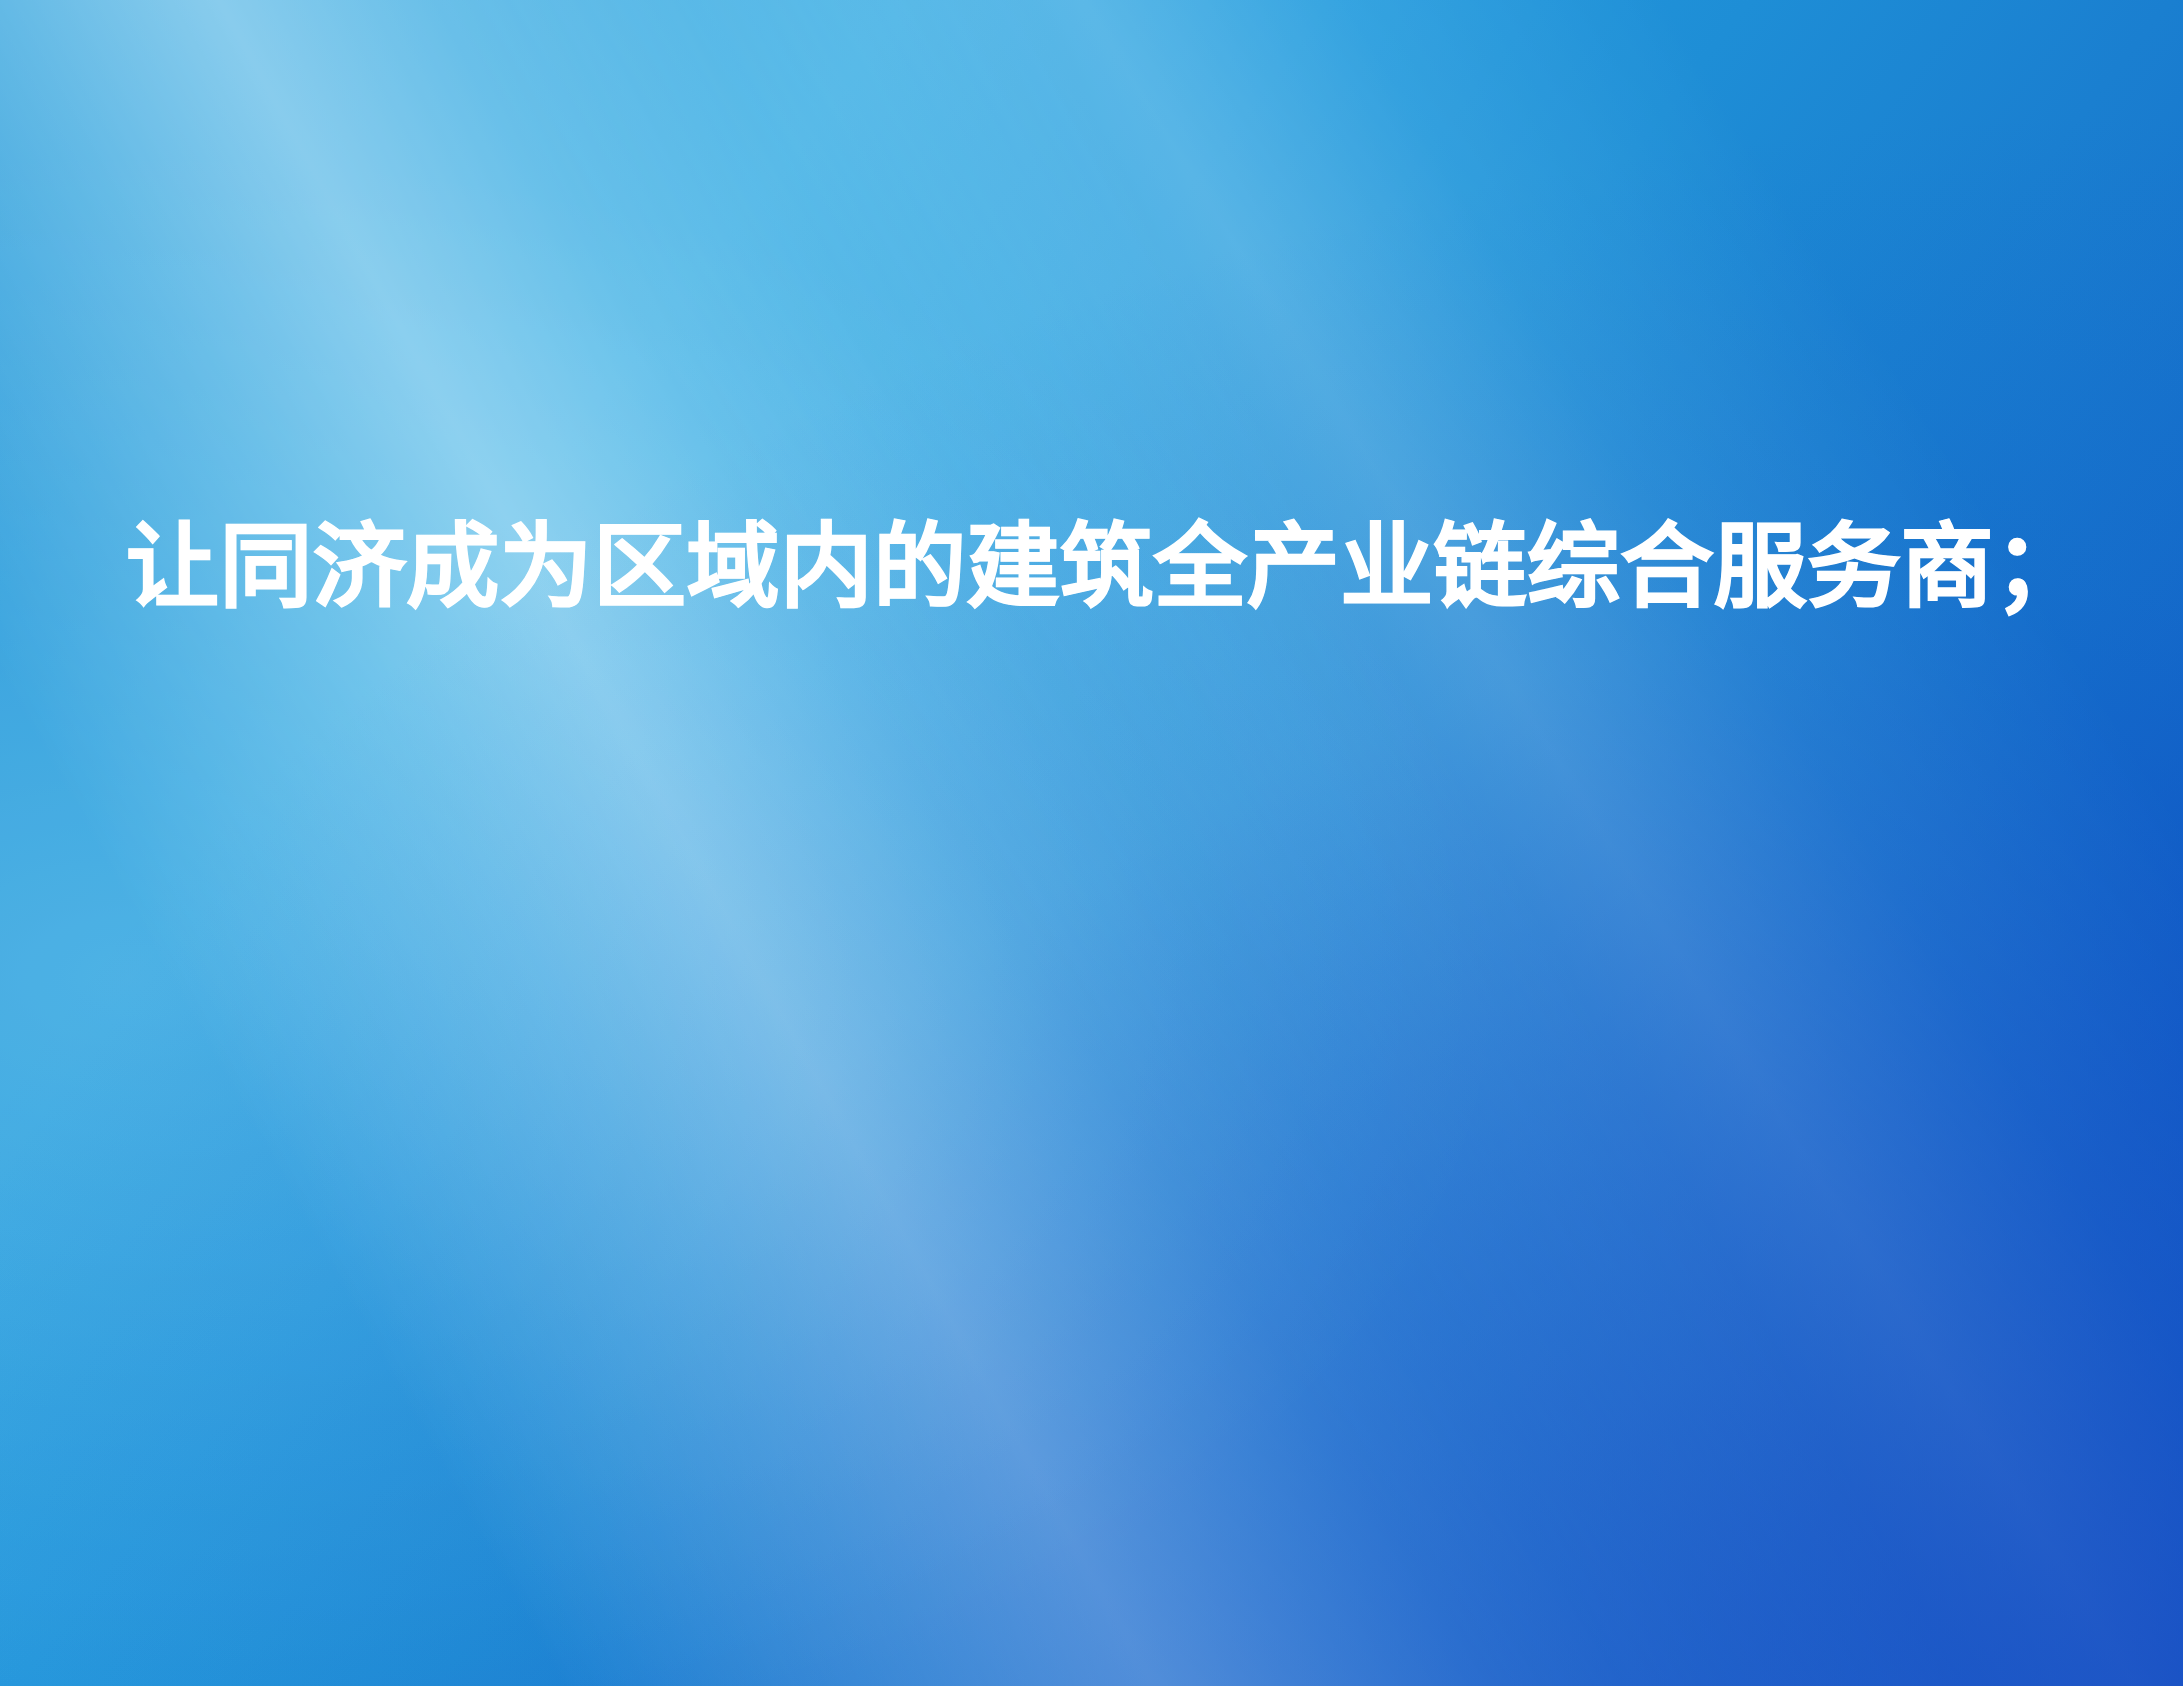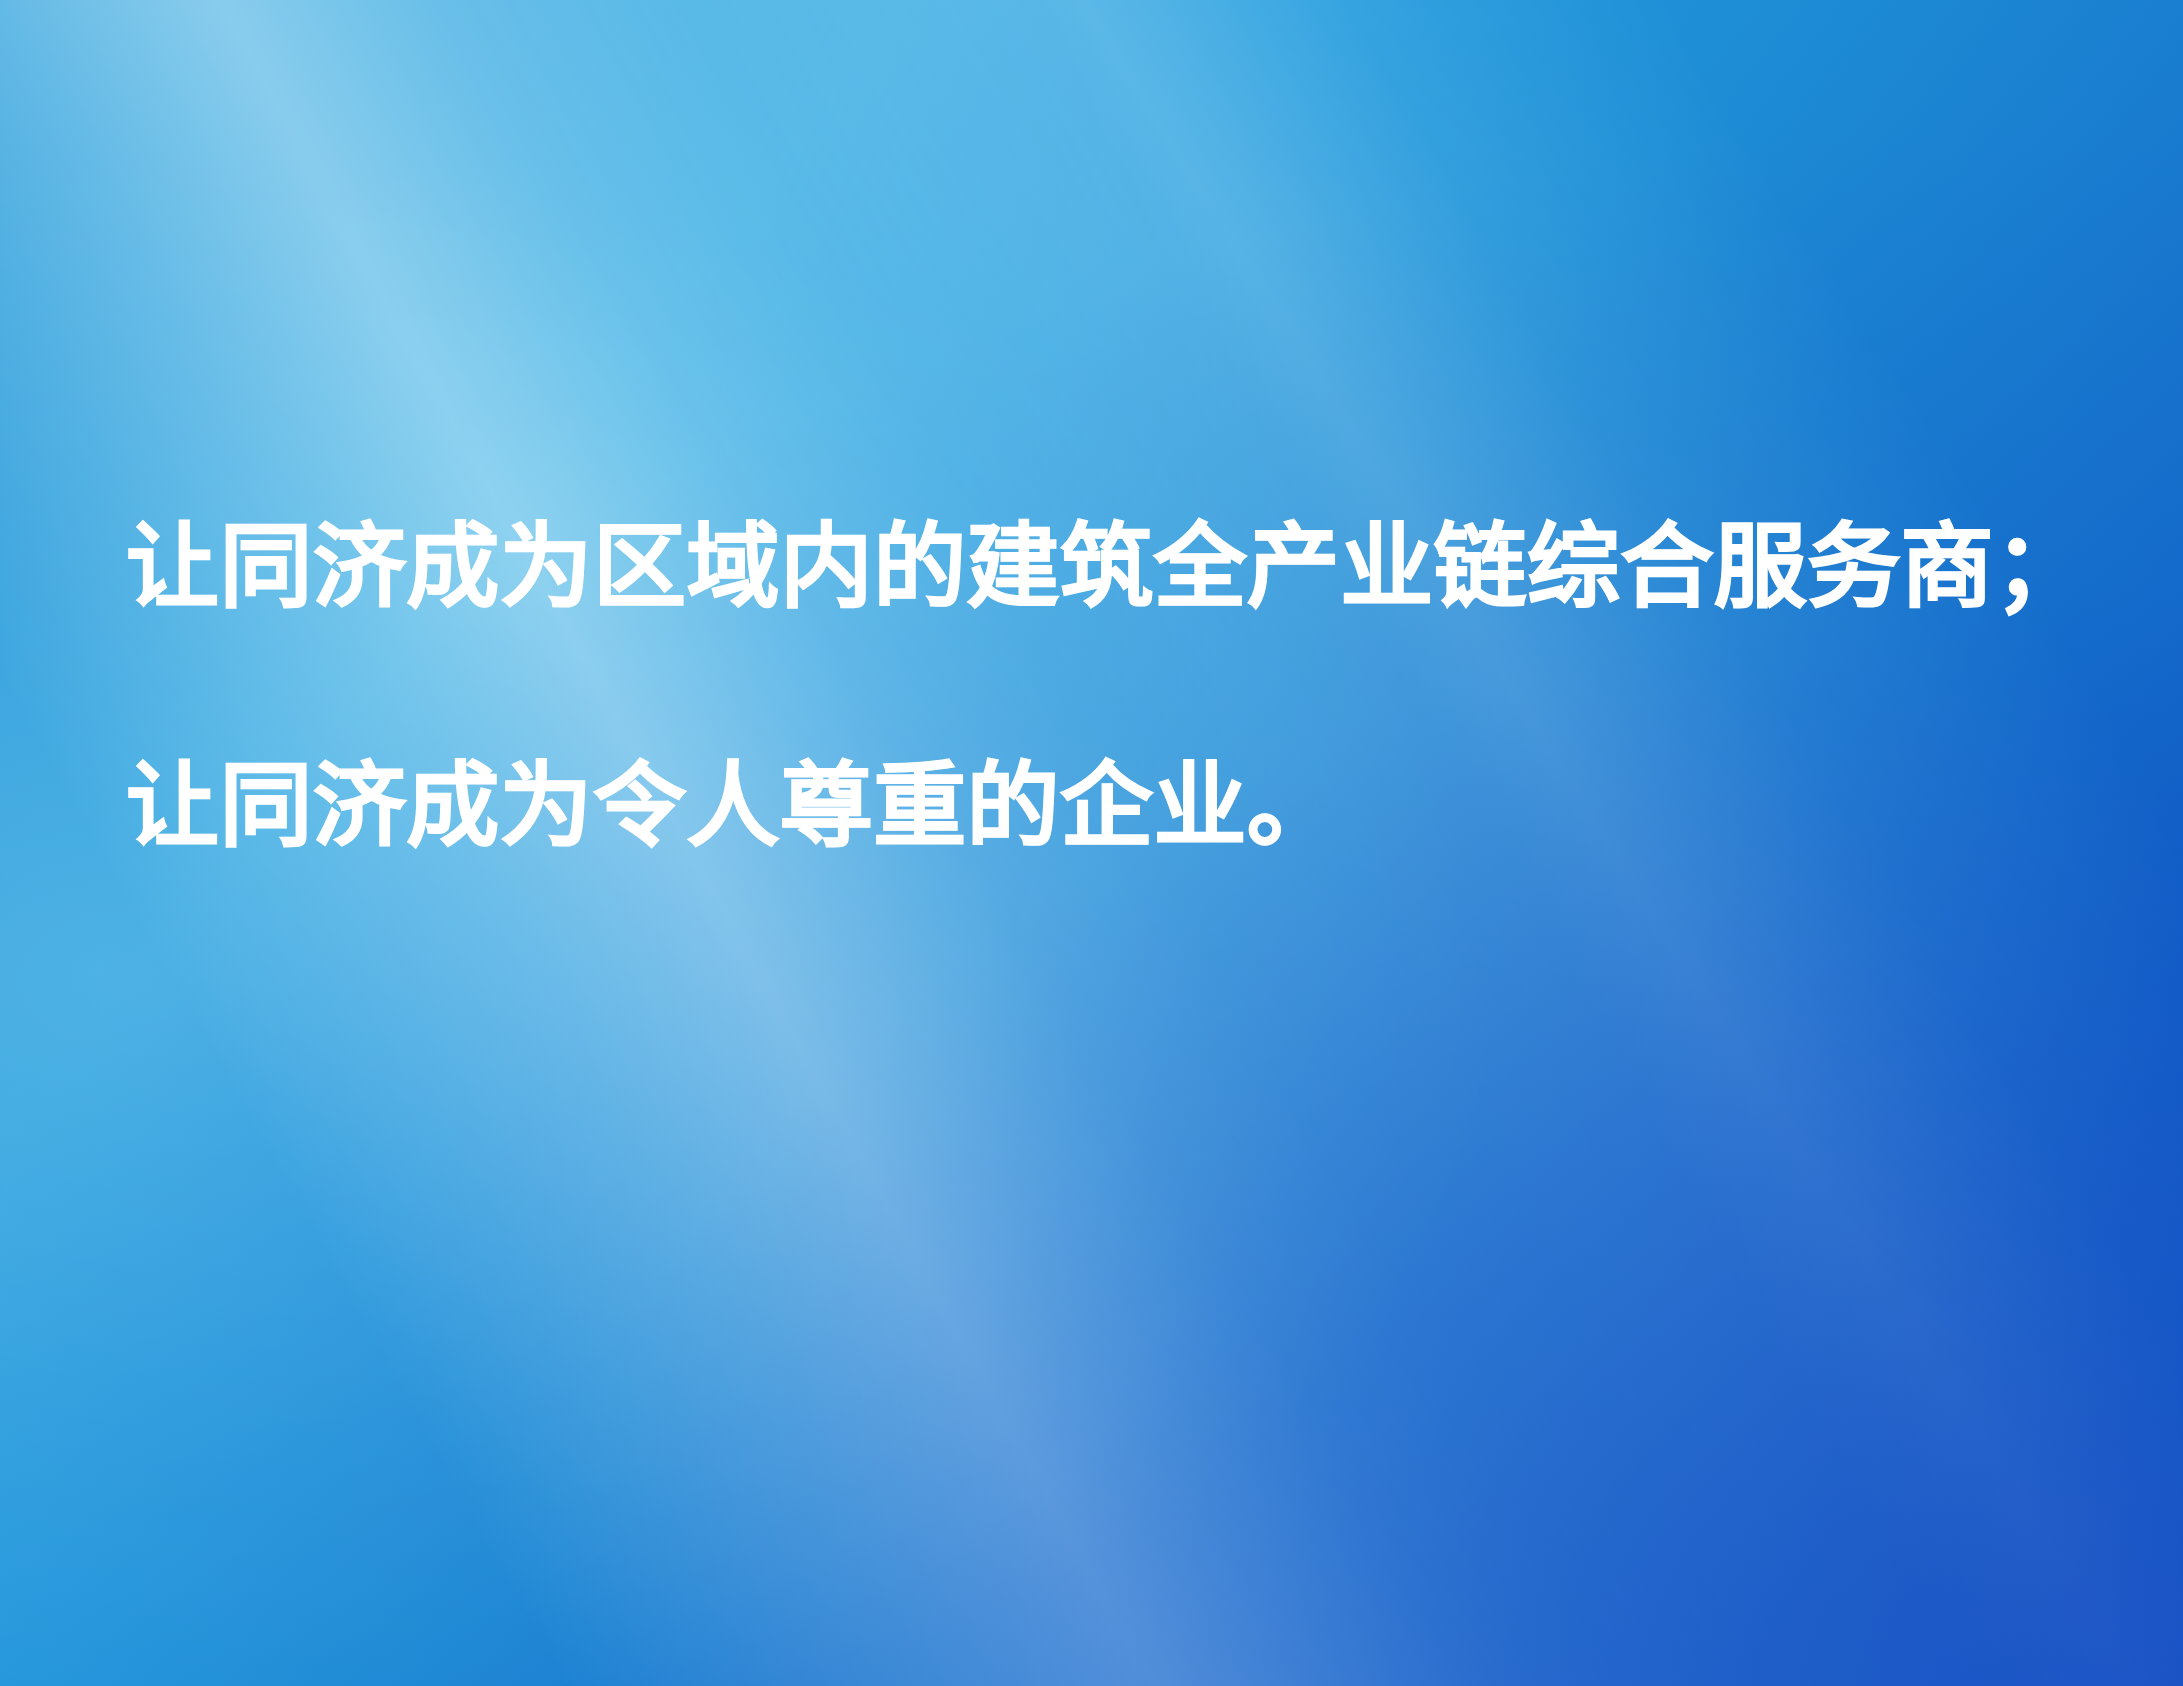--- a/index.html
+++ b/index.html
@@ -104,17 +104,16 @@
 <div id="slide">
 
   <div class="bg-layer bg-base"></div>
   <div class="bg-layer bg-streak"></div>
   <div class="bg-layer bg-streak2"></div>
   <div class="bg-layer bg-deep"></div>
   <div class="bg-layer bg-soft"></div>
 
   <div id="text-block">
     <div class="line">让同济成为区域内的建筑全产业链综合服务商；</div>
-    <div class="line">让同济成为令人尊重的企业。</div>
   </div>
 
 </div>
 
 
 </body></html>

